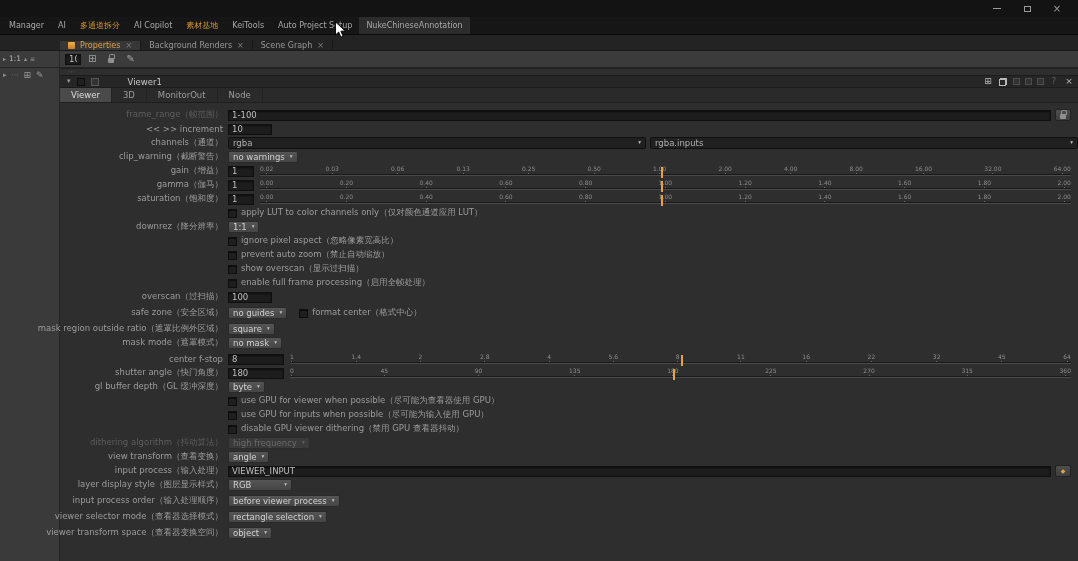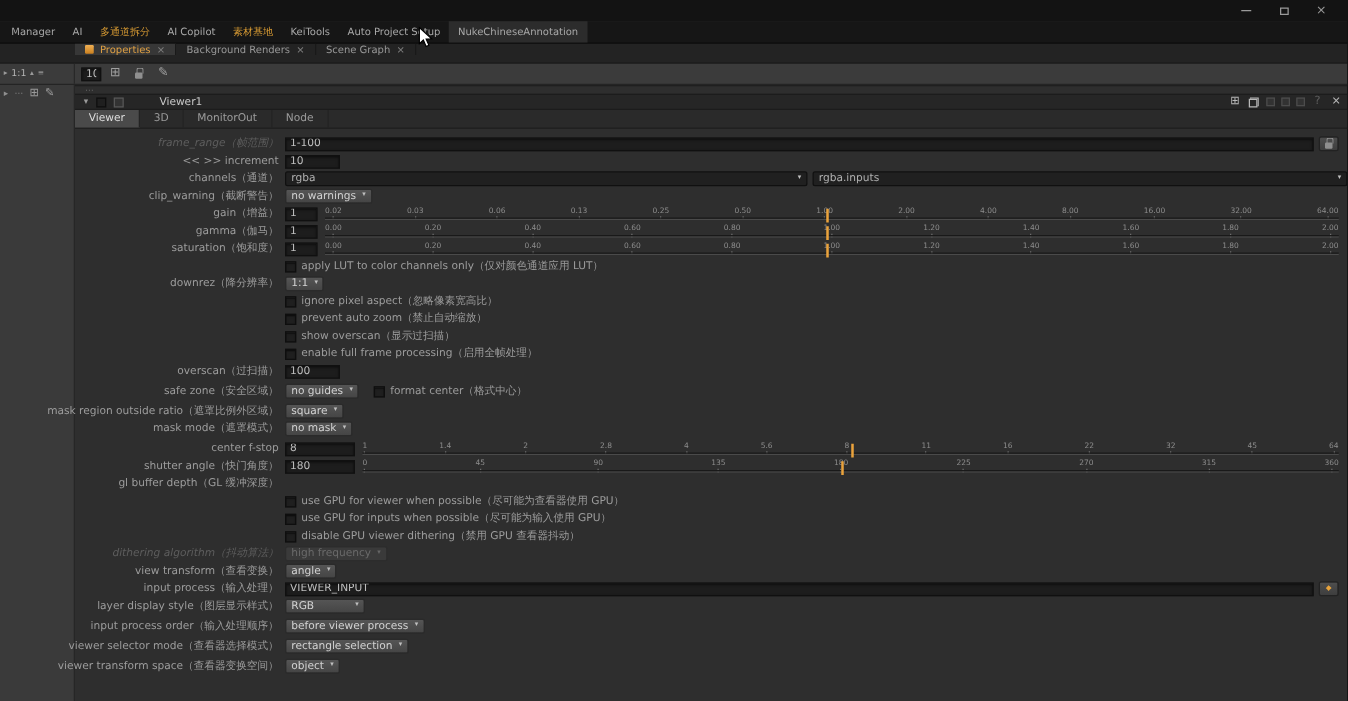--- a/index.html
+++ b/index.html
@@ -16,21 +16,21 @@
   .min-glyph { width:8px; height:1px; background:#9a9a9a; display:block; }
   .max-glyph { width:7px; height:6px; border:1px solid #9a9a9a; display:block; }
 
   .menubar { position:absolute; left:0; top:17px; width:1078px; height:18px; background:#161616;
              border-bottom:1px solid #0a0a0a; display:flex; align-items:stretch; padding-left:2px; }
   .menu-item { padding:0 7px; line-height:18px; font-size:8px; color:#a8a8a8; white-space:nowrap; }
   .menu-item.accent { color:#d79a33; }
   .menu-item.hover { background:#2c2c2c; }
 
   .tabbar { position:absolute; left:0; top:35px; width:1078px; height:16px; background:#232323;
-            border-bottom:1px solid #191919; display:flex; align-items:flex-start; padding-left:60px; }
+            border-bottom:1px solid #191919; display:flex; align-items:flex-end; padding-left:60px; }
   .doc-tab { display:flex; align-items:center; gap:5px; padding:0 8px; border-right:1px solid #191919;
              font-size:8px; color:#989898; white-space:nowrap; }
   .doc-tab.active { background:#373737; color:#dfa044; }
   .doc-tab .tab-x { font-size:8px; color:#7d7d7d; line-height:1; }
   .tab-icon { width:7px; height:7px; border-radius:1px; background:linear-gradient(#f0b054,#c97f1f); display:block; }
 
   .toolbar { position:absolute; left:0; top:51px; width:1078px; height:17px; background:#3b3b3b;
              border-bottom:1px solid #242424; display:flex; align-items:center; }
   .tb-left { width:60px; height:100%; border-right:1px solid #282828; display:flex; align-items:center;
              gap:3px; padding:0 3px; }
@@ -68,21 +68,21 @@
 
   .panel-tabs { height:15px; background:#2a2a2a; border-bottom:1px solid #1e1e1e; display:flex; align-items:stretch; }
   .ptab { padding:0 11px; line-height:15px; font-size:8.5px; color:#9c9c9c; border-right:1px solid #232323; }
   .ptab.active { background:#4a4a4a; color:#dedede; }
 
   .content { padding-top:5px; }
   .row { display:flex; align-items:center; height:14px; }
   .row.mt2 { margin-top:2px; }
   .lbl { width:168px; flex:none; display:flex; justify-content:flex-end; align-items:center;
          white-space:nowrap; color:#9c9c9c; font-size:8.5px; padding-right:5px; }
-  .lbl.dim { color:#5d5d5d;font-style:italic; }
+  .lbl.dim { color:#5d5d5d; }
   .ctl { flex:1; display:flex; align-items:center; gap:4px; padding-right:7px; min-width:0; }
 
   .tin { background:#1d1d1d; border:1px solid #101010; box-shadow:inset 0 1px 2px rgba(0,0,0,.55);
          height:11px; color:#bfbfbf; font-size:8.5px; padding:0 3px; outline:none; }
   .grow { flex:1; min-width:0; }
   .w16 { width:16px; } .w26 { width:26px; } .w44 { width:44px; } .w56 { width:56px; }
 
   .dd { display:inline-flex; align-items:center; gap:5px; background:linear-gradient(#555,#454545);
         border:1px solid #2a2a2a; border-radius:2px; height:12px; padding:0 4px; color:#d2d2d2;
         font-size:8.5px; white-space:nowrap; flex:none; }
@@ -463,20 +463,26 @@
                 <span class="tk">360</span>
               </div>
             <div class="track"></div>
             <div class="marker" style="left:49%"></div>
           </div>
         </div>
       </div>
 
       <div class="row">
         <div class="lbl">gl buffer depth（GL 缓冲深度）</div>
+        <div class="ctl">
+          <div class="dd">
+            <span>byte</span>
+            <span class="arr">▾</span>
+          </div>
+        </div>
       </div>
 
       <div class="row">
         <div class="lbl"></div>
         <div class="ctl">
           <span class="cb"></span>
           <span class="cbl">use GPU for viewer when possible（尽可能为查看器使用 GPU）</span>
         </div>
       </div>
 

